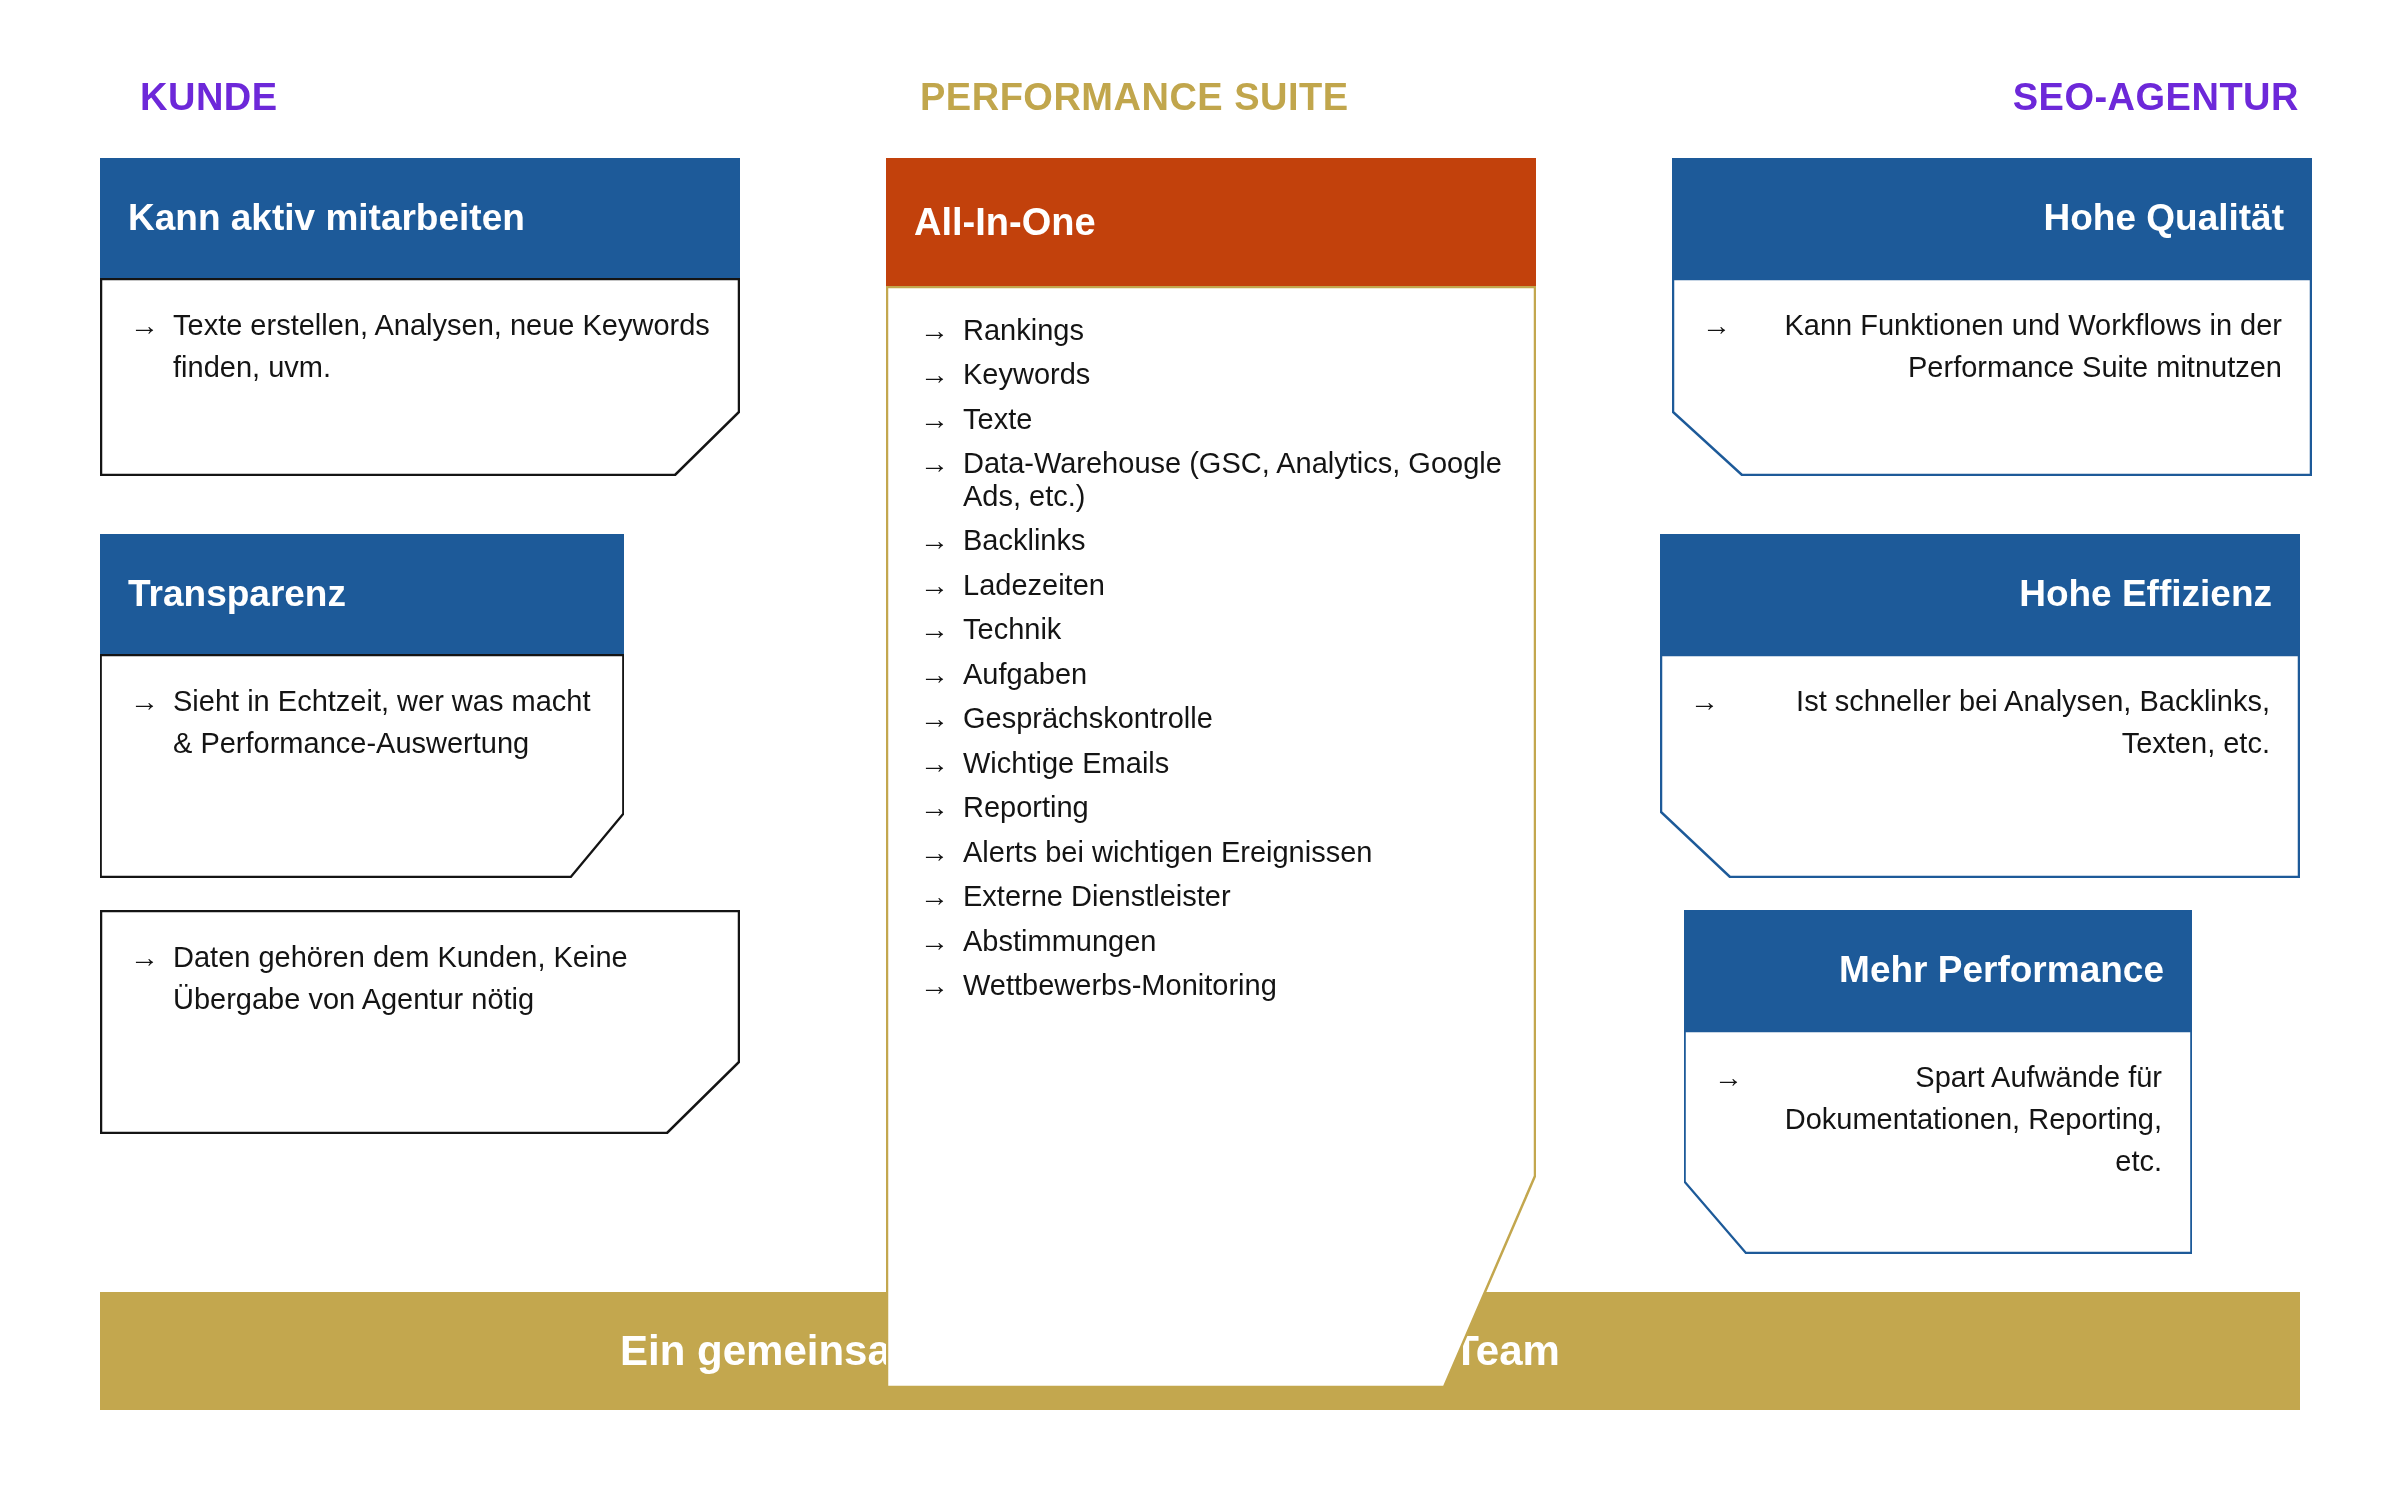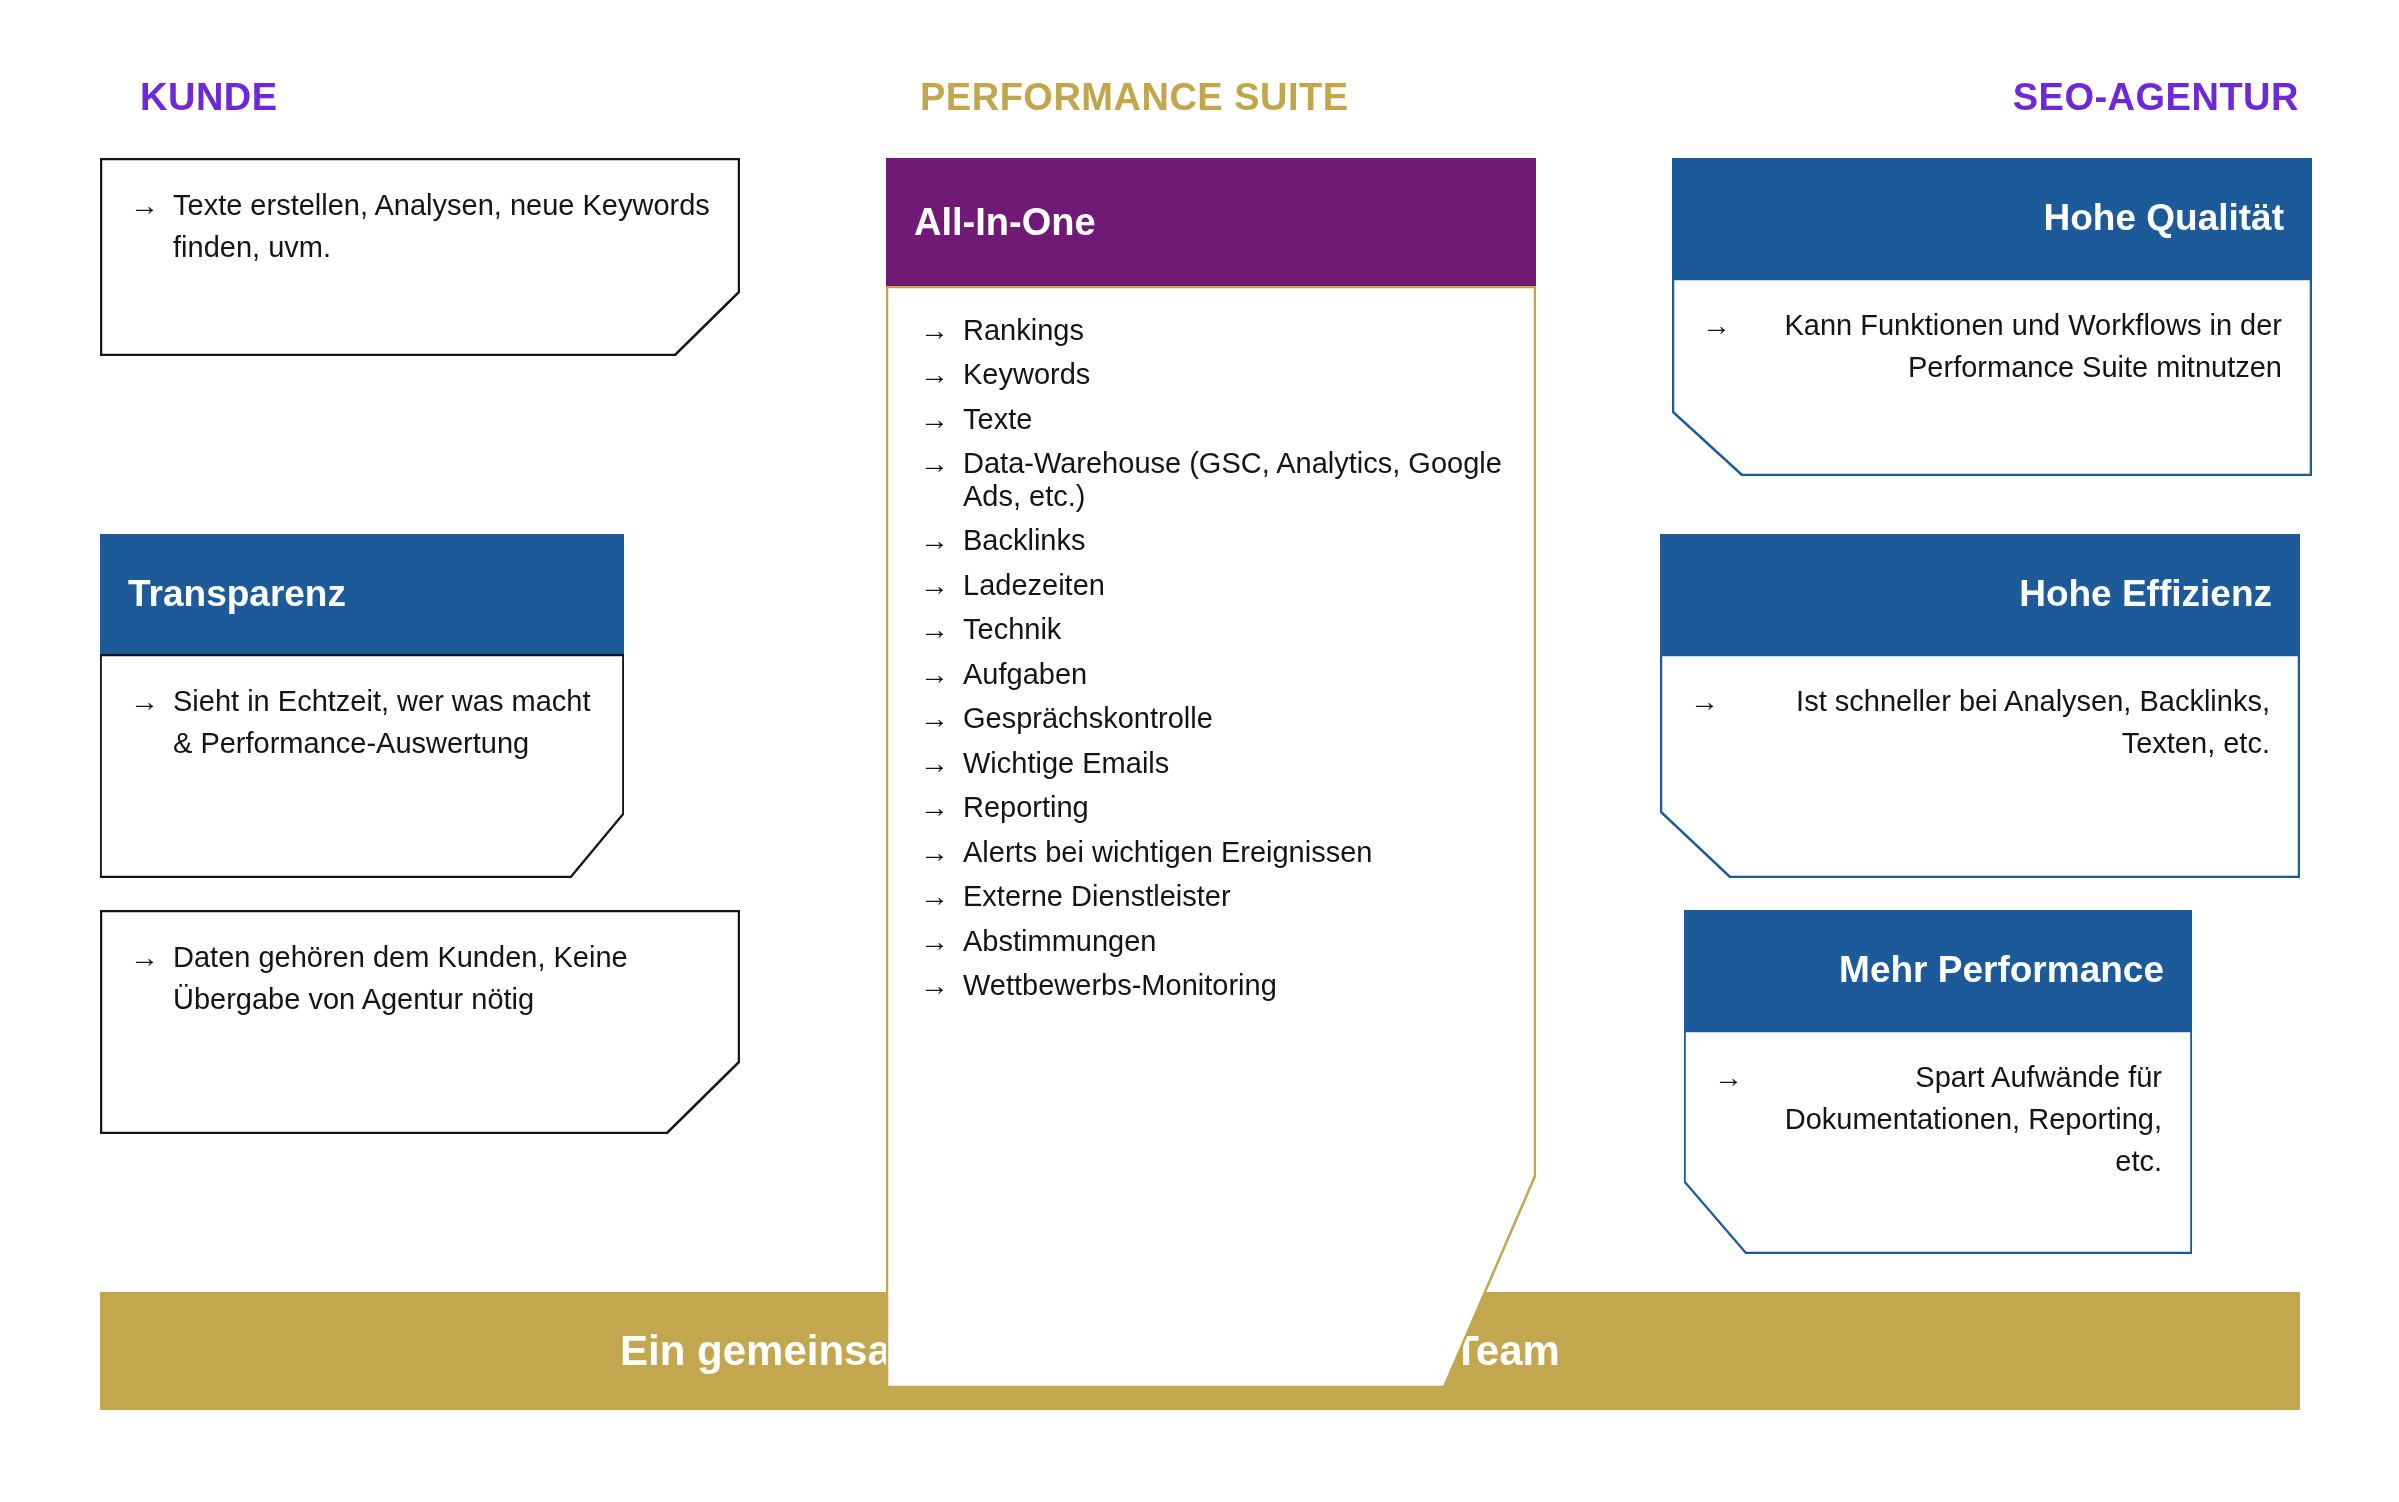--- a/index.html
+++ b/index.html
@@ -41,21 +41,21 @@
     box-sizing: border-box;
     width: 100%;
     color: #ffffff;
     font-weight: bold;
     font-size: 37px;
     display: flex;
     align-items: center;
     padding: 0 28px;
   }
   .card-header.blue { background: #1d5a99; }
-  .card-header.gold { background: #701a75; }
+  .card-header.gold { background: #c2410c; }
 
   .card-body {
     box-sizing: border-box;
     position: relative;
     width: 100%;
     background: #ffffff;
   }
   .card-body .bodytext {
     position: relative;
     z-index: 2;
@@ -133,20 +133,23 @@
   }
 </style>
 </head>
 <body>
 
 <div class="stage">
 
   <div class="col-heading kunde">KUNDE</div>
 
   <div class="card col-left" style="left:100px; top:158px; width:640px;">
+    <div class="card-header blue" style="height:120px;">
+      <span>Kann aktiv mitarbeiten</span>
+    </div>
     <div class="card-body" style="height:198px;">
       <svg class="notch-svg" viewBox="0 0 640 198" preserveAspectRatio="none">
         <polygon points="1,1 639,1 639,134 575,197 1,197" fill="#ffffff" stroke="#141414" stroke-width="2.5"></polygon>
       </svg>
       <div class="bodytext">
         <div class="row">
           <span class="arrow">→</span>
           <span class="txt">Texte erstellen, Analysen, neue Keywords finden, uvm.</span>
         </div>
       </div>

